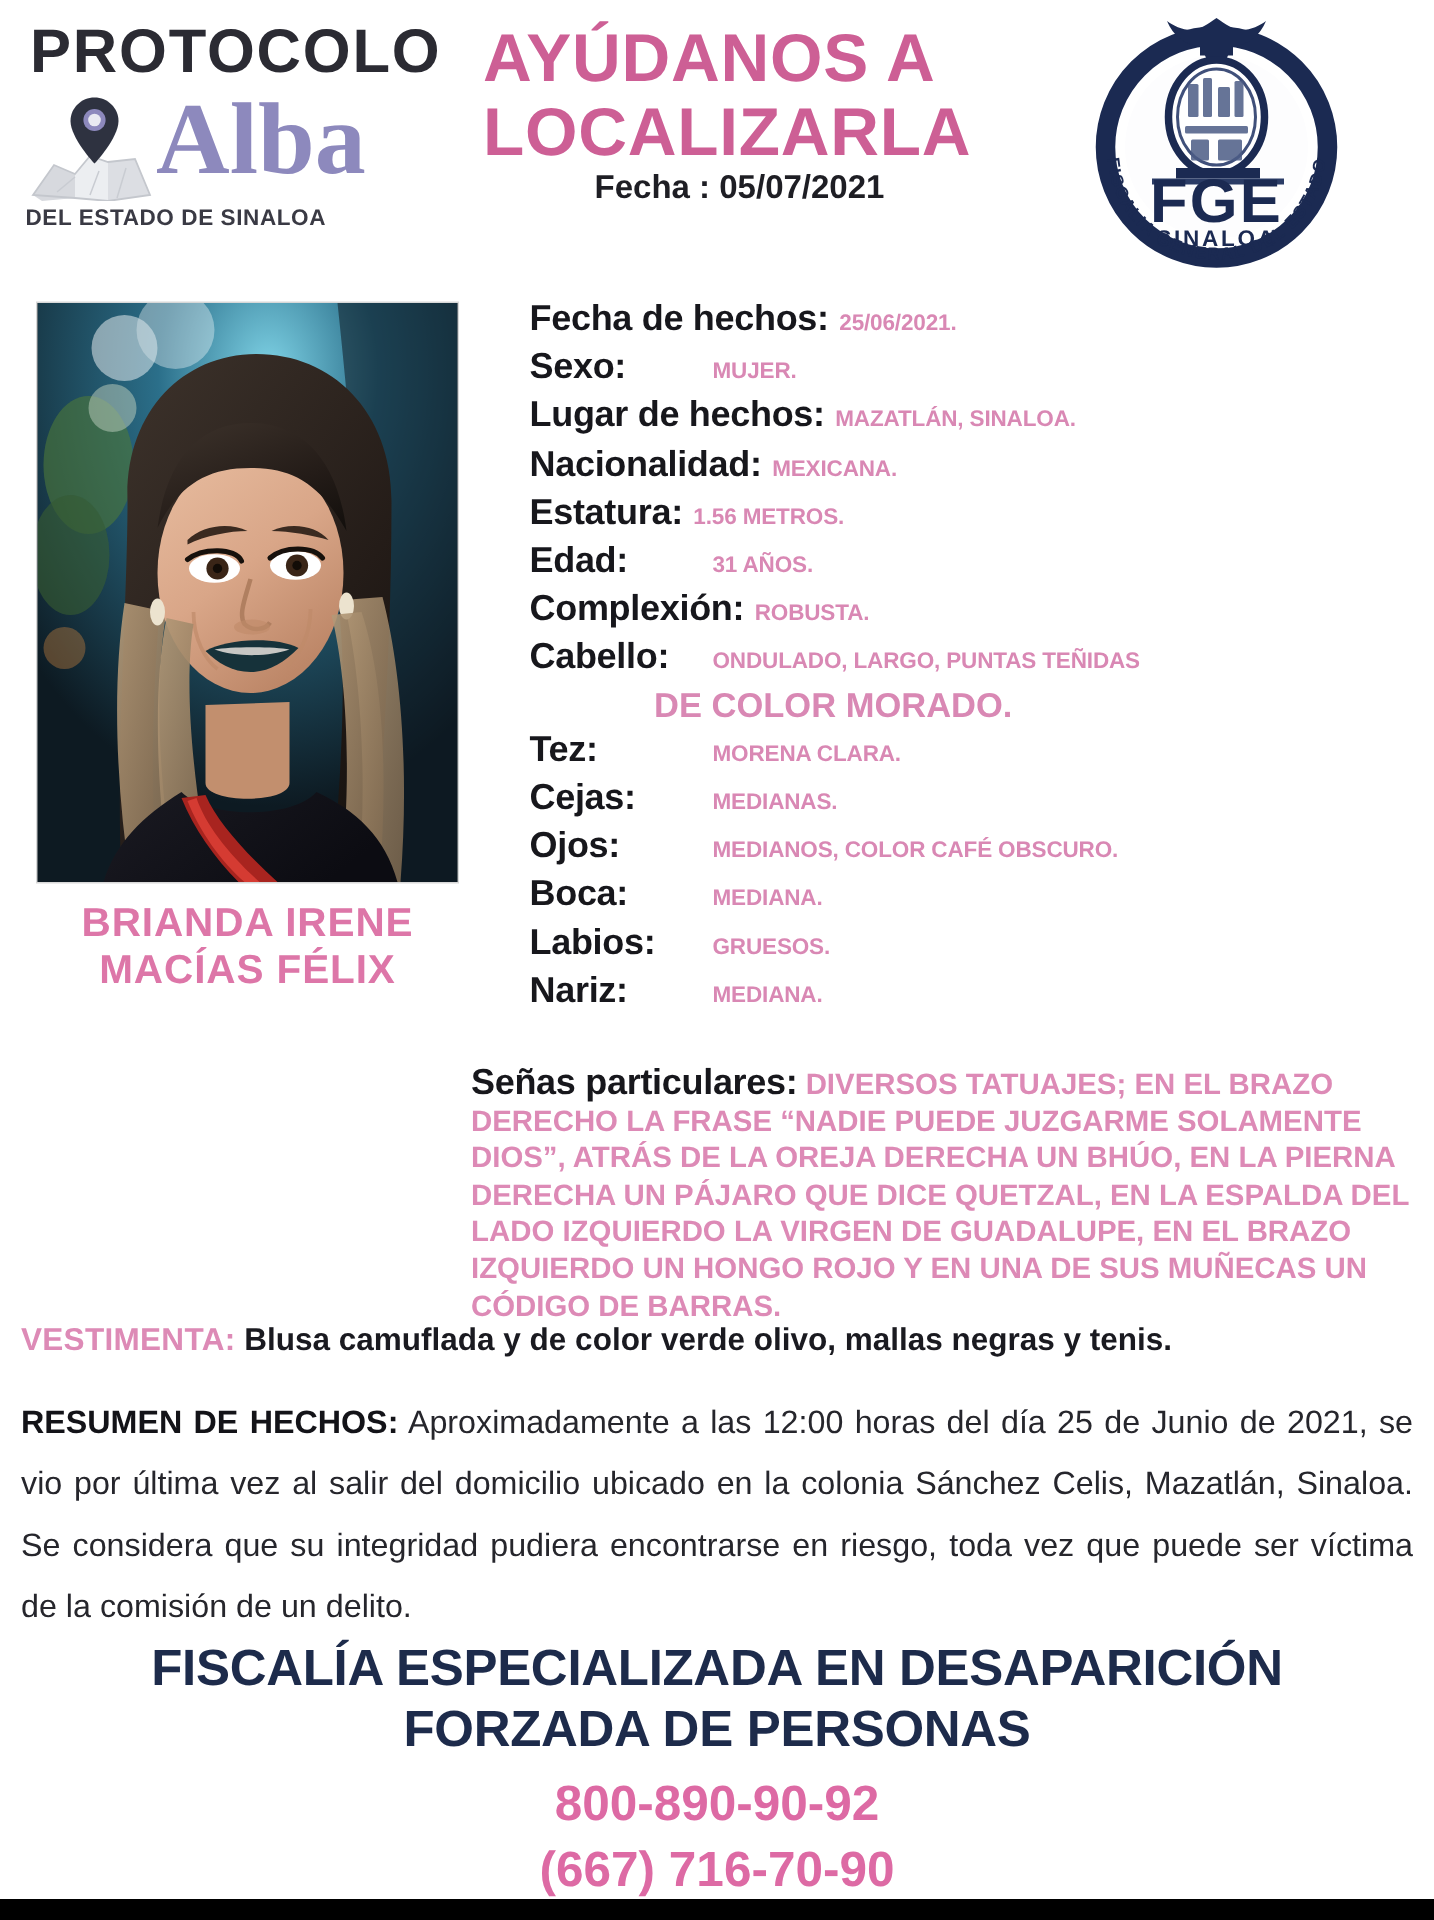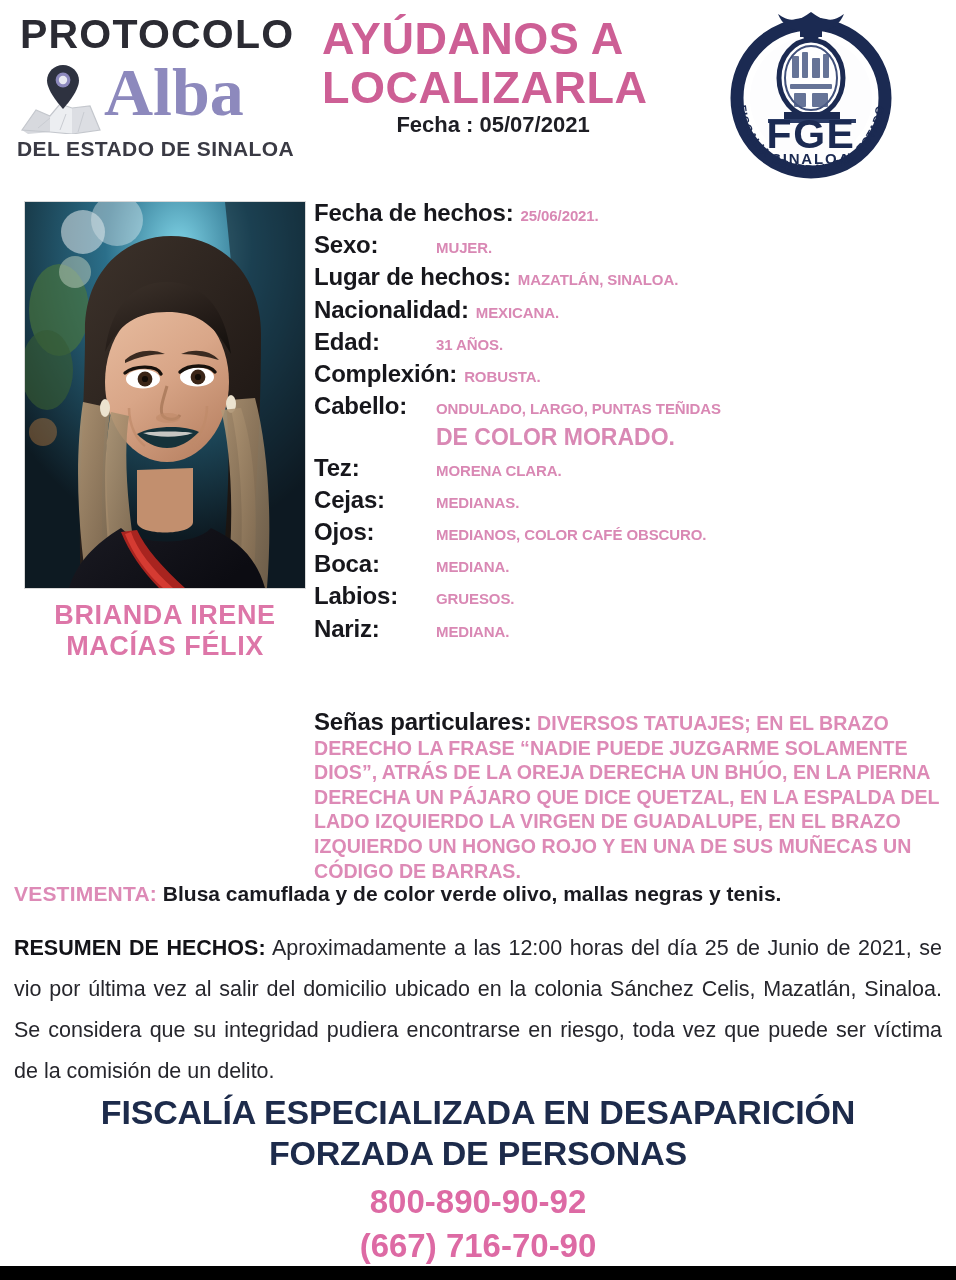--- a/index.html
+++ b/index.html
@@ -59,21 +59,21 @@
     color: #8d89bd;
     line-height: 1;
     white-space: nowrap;
   }
   .alba-sub {
     position: absolute;
     left: 5px;
     top: 124px;
     font-family: "Liberation Sans", sans-serif;
     font-weight: bold;
-    font-size: 21px;
+    font-size: 15px;
     letter-spacing: 0.4px;
     color: #3a3a44;
     line-height: 1;
     white-space: nowrap;
   }
   
   .alba-mark {
     position: absolute;
     left: 6px;
     top: 50px;
@@ -170,20 +170,21 @@
     align-items: baseline;
     line-height: 29.2px;
     white-space: nowrap;
   }
   .dlabel {
     font-family: "Liberation Sans", sans-serif;
     font-weight: bold;
     font-size: 24px;
     color: #17171c;
     letter-spacing: -0.2px;
+    margin-left: 39px;
   }
   .dval {
     font-family: "Liberation Sans", sans-serif;
     font-weight: bold;
     font-size: 15px;
     color: #d988b4;
     letter-spacing: -0.1px;
   }
   .drow.fixed .dlabel { width: 122px; display: inline-block; }
   .drow.flow .dlabel { margin-right: 7px; }
@@ -470,20 +471,24 @@
       <span class="dval">MUJER.</span>
     </div>
     <div class="drow flow">
       <span class="dlabel">Lugar de hechos:</span>
       <span class="dval">MAZATLÁN, SINALOA.</span>
     </div>
     <div class="drow flow">
       <span class="dlabel">Nacionalidad:</span>
       <span class="dval">MEXICANA.</span>
     </div>
+    <div class="drow flow">
+      <span class="dlabel">Estatura:</span>
+      <span class="dval">1.56 METROS.</span>
+    </div>
     <div class="drow fixed">
       <span class="dlabel">Edad:</span>
       <span class="dval">31 AÑOS.</span>
     </div>
     <div class="drow flow">
       <span class="dlabel">Complexión:</span>
       <span class="dval">ROBUSTA.</span>
     </div>
     <div class="drow fixed">
       <span class="dlabel">Cabello:</span>

